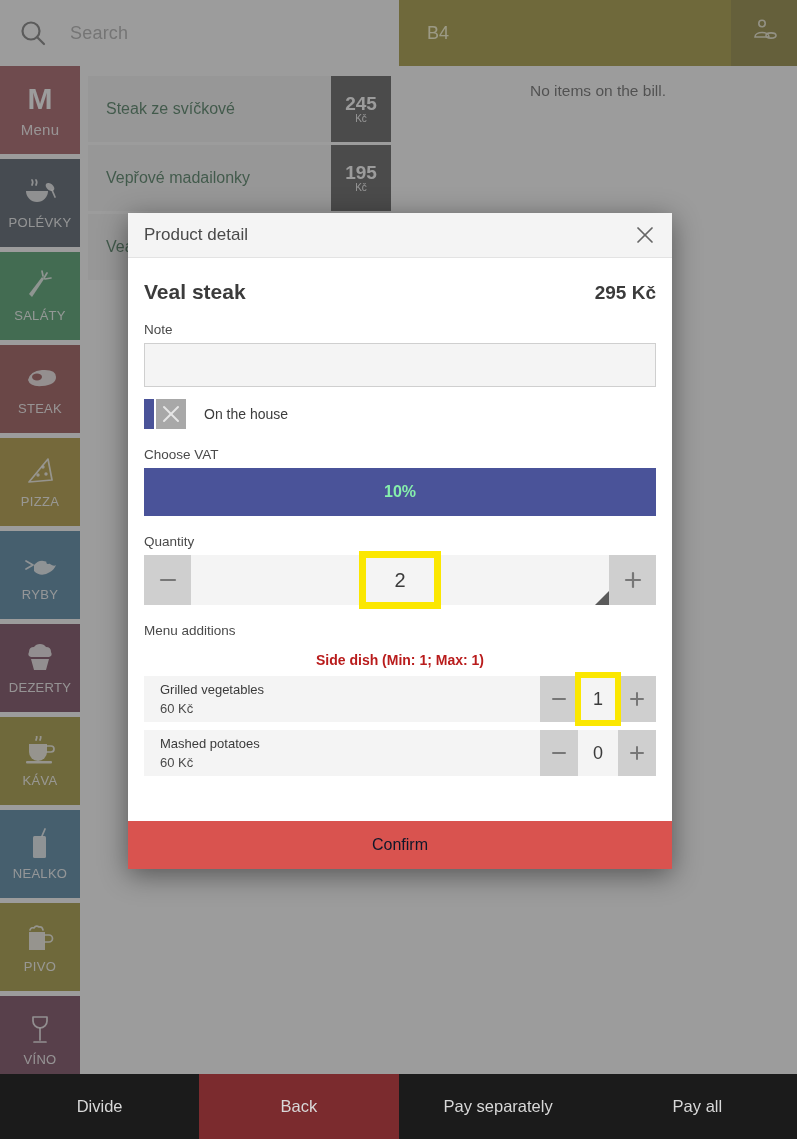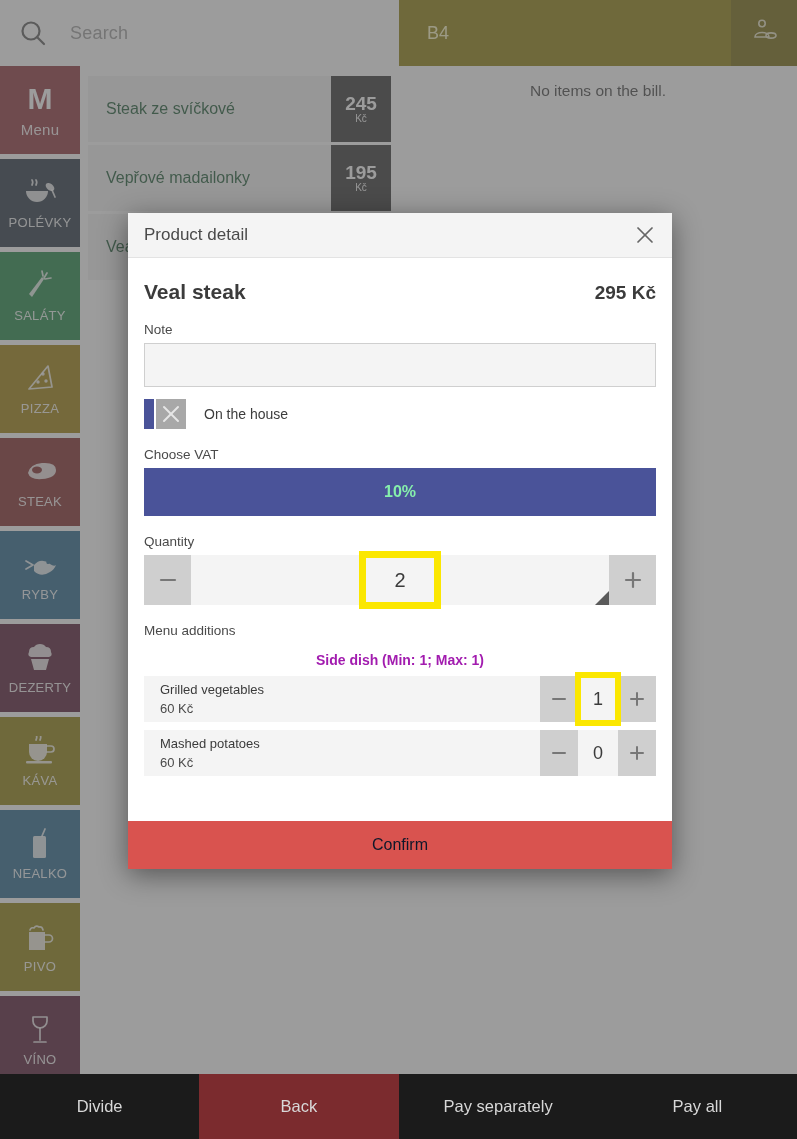--- a/index.html
+++ b/index.html
@@ -158,21 +158,21 @@
     position: absolute; left: 50%; top: 50%; transform: translate(-50%,-50%);
     width: 82px; height: 58px; border: 7px solid #fbe700; background: transparent;
     z-index: 5; pointer-events: none;
   }
   .resize-handle {
     position: absolute; right: 0; bottom: 0; width: 0; height: 0;
     border-left: 14px solid transparent; border-bottom: 14px solid #5a5a5a;
   }
 
   .additions-label { margin-top: 18px; font-size: 13.5px; color: #4a4a4a; }
-  .group-title { margin-top: 14px; text-align: center; font-size: 14px; font-weight: bold; color: #a21caf; }
+  .group-title { margin-top: 14px; text-align: center; font-size: 14px; font-weight: bold; color: #b91c1c; }
 
   .addition-row {
     position: relative; margin-top: 8px; height: 46px; background: #f4f4f4;
     display: flex; align-items: center;
   }
   .addition-info { flex: 1 1 auto; padding-left: 16px; }
   .addition-name { font-size: 13px; color: #3b3b3b; line-height: 1.35; }
   .addition-price { font-size: 13px; color: #4a4a4a; line-height: 1.35; }
   .add-stepper { display: flex; height: 46px; flex: 0 0 auto; }
   .add-btn {
@@ -252,40 +252,40 @@
         </div>
         <div class="cat" style="background: rgb(21, 128, 61); --catcolor: #15803d;">
           <div class="cat-icon">
             <svg width="30" height="32" viewBox="0 0 30 32">
               <path fill="rgba(255,255,255,0.85)" d="M19 9 L7 27 L4 24 L17 7 z"></path>
               <path fill="none" stroke="rgba(255,255,255,0.85)" stroke-width="1.7" stroke-linecap="round" stroke-linejoin="round" d="M19 8 L22 3 M20 9 L26 8 M18 6 L17 1"></path>
             </svg>
           </div>
           <div class="cat-label">SALÁTY</div>
         </div>
+        <div class="cat selected" style="background: rgb(123, 32, 32); --catcolor: #7b2020;">
+          <div class="cat-icon">
+            <svg width="36" height="26" viewBox="0 0 36 26">
+              <path fill="rgba(255,255,255,0.85)" d="M6 14 q2 -9 14 -10 q14 -1 14 7 q0 8 -14 9 q-12 1 -14 -6 z"></path>
+              <ellipse cx="15" cy="11" rx="5" ry="3.4" fill="#7b2020"></ellipse>
+              <path d="M15 8 v6" stroke="#7b2020" stroke-width="1.4"></path>
+            </svg>
+          </div>
+          <div class="cat-label">STEAK</div>
+        </div>
         <div class="cat" style="background: rgb(154, 122, 0); --catcolor: #9a7a00;">
           <div class="cat-icon">
             <svg width="32" height="32" viewBox="0 0 32 32">
               <path fill="none" stroke="rgba(255,255,255,0.85)" stroke-width="1.7" stroke-linecap="round" stroke-linejoin="round" d="M24 3 L5 26 L28 24 z"></path>
               <circle fill="rgba(255,255,255,0.85)" cx="19" cy="11" r="1.7"></circle>
               <circle fill="rgba(255,255,255,0.85)" cx="22" cy="18" r="1.7"></circle>
               <circle fill="rgba(255,255,255,0.85)" cx="14" cy="19" r="1.7"></circle>
             </svg>
           </div>
           <div class="cat-label">PIZZA</div>
-        </div>
-        <div class="cat selected" style="background: rgb(123, 32, 32); --catcolor: #7b2020;">
-          <div class="cat-icon">
-            <svg width="36" height="26" viewBox="0 0 36 26">
-              <path fill="rgba(255,255,255,0.85)" d="M6 14 q2 -9 14 -10 q14 -1 14 7 q0 8 -14 9 q-12 1 -14 -6 z"></path>
-              <ellipse cx="15" cy="11" rx="5" ry="3.4" fill="#7b2020"></ellipse>
-              <path d="M15 8 v6" stroke="#7b2020" stroke-width="1.4"></path>
-            </svg>
-          </div>
-          <div class="cat-label">STEAK</div>
         </div>
         <div class="cat" style="background: rgb(31, 95, 134); --catcolor: #1f5f86;">
           <div class="cat-icon">
             <svg width="36" height="24" viewBox="0 0 36 24">
               <path fill="rgba(255,255,255,0.85)" d="M12 12 q7 -8 16 -1 q4 3 6 1 q-2 5 -6 7 q-9 6 -16 -1 z"></path>
               <circle cx="26" cy="9.5" r="1.6" fill="#1f5f86"></circle>
               <path fill="none" stroke="rgba(255,255,255,0.85)" stroke-width="1.7" stroke-linecap="round" stroke-linejoin="round" d="M11 12 L4 8 M11 12 L4 16"></path>
             </svg>
           </div>
           <div class="cat-label">RYBY</div>

